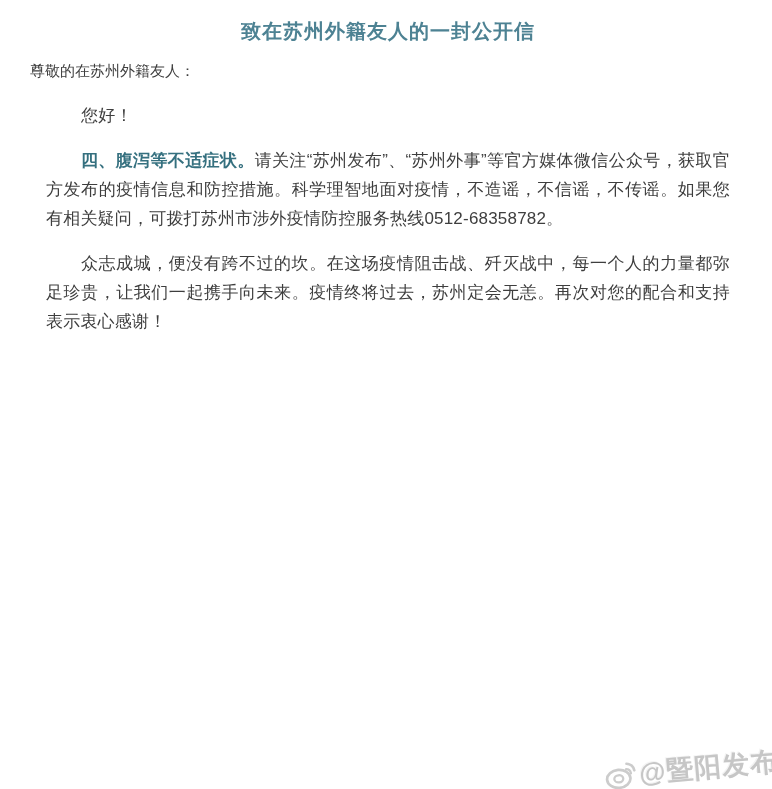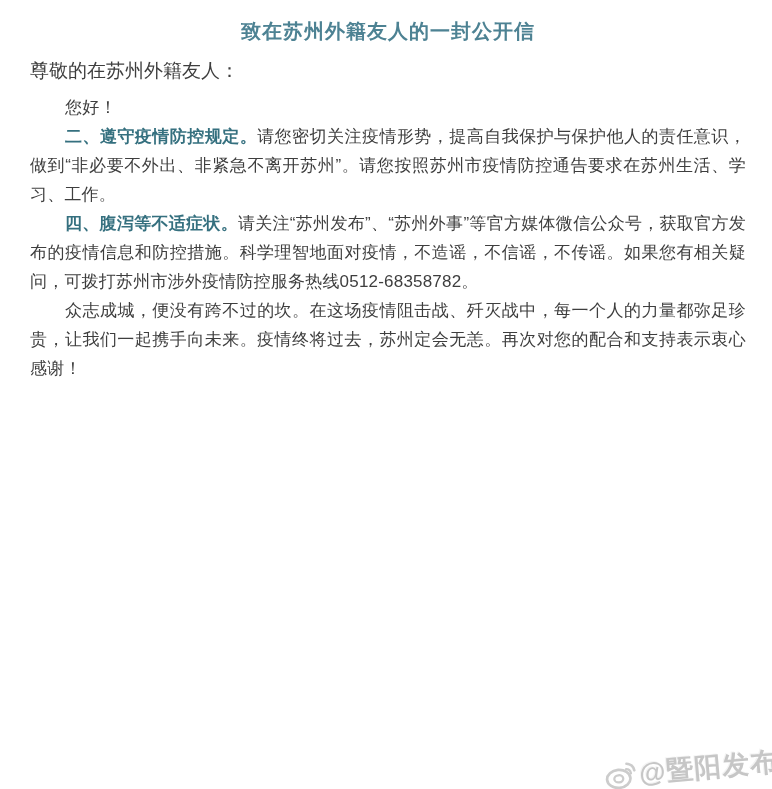--- a/index.html
+++ b/index.html
@@ -20,28 +20,28 @@
   .letter-title {
     text-align: center;
     font-size: 20px;
     font-weight: bold;
     color: var(--title-color, #4d8293);
     line-height: 30px;
     margin: 4px 0 10px 0;
     letter-spacing: 1px;
   }
   .salutation {
-    font-size: 19px;
+    font-size: 15px;
     line-height: 29px;
-    margin: 0 0 8px 0;
+    margin: 0 0 16px 0;
   }
   .para {
     font-size: 17px;
     line-height: 29px;
-    margin: 0;
+    margin: 16px;
     text-align: justify;
     text-indent: 35px;
     letter-spacing: 0.2px;
   }
   .heading-run {
     color: var(--heading-color, #35707f);
     font-weight: bold;
   }
   .watermark {
     position: absolute;
@@ -67,21 +67,20 @@
 
 <div class="page">
 
   <h1 class="letter-title">致在苏州外籍友人的一封公开信</h1>
 
   <p class="salutation">尊敬的在苏州外籍友人：</p>
 
   <p class="para">您好！</p>
 
   <div>
-      <p class="para"><span class="heading-run">二、遵守疫情防控规定。</span><span>请您密切关注疫情形势，提高自我保护与保护他人的责任意识，做到“非必要不外出、非紧急不离开苏州”。请您按照苏州市疫情防控通告要求在苏州生活、学习、工作。</span></p>
       <p class="para"><span class="heading-run">四、腹泻等不适症状。</span><span>请关注“苏州发布”、“苏州外事”等官方媒体微信公众号，获取官方发布的疫情信息和防控措施。科学理智地面对疫情，不造谣，不信谣，不传谣。如果您有相关疑问，可拨打苏州市涉外疫情防控服务热线0512-68358782。</span></p>
       <p class="para"><span>众志成城，便没有跨不过的坎。在这场疫情阻击战、歼灭战中，每一个人的力量都弥足珍贵，让我们一起携手向未来。疫情终将过去，苏州定会无恙。再次对您的配合和支持表示衷心感谢！</span></p>
     </div>
 
   <div class="watermark">
     <span>
       <svg width="36" height="36" viewBox="0 0 40 40">
         <ellipse cx="18" cy="24" rx="13" ry="10" fill="none" stroke="#bdbdbd" stroke-width="3"></ellipse>
         <ellipse cx="18" cy="24" rx="5" ry="4" fill="none" stroke="#bdbdbd" stroke-width="2.5"></ellipse>
         <path d="M28 8 q7 1 8 8" fill="none" stroke="#bdbdbd" stroke-width="3" stroke-linecap="round"></path>

